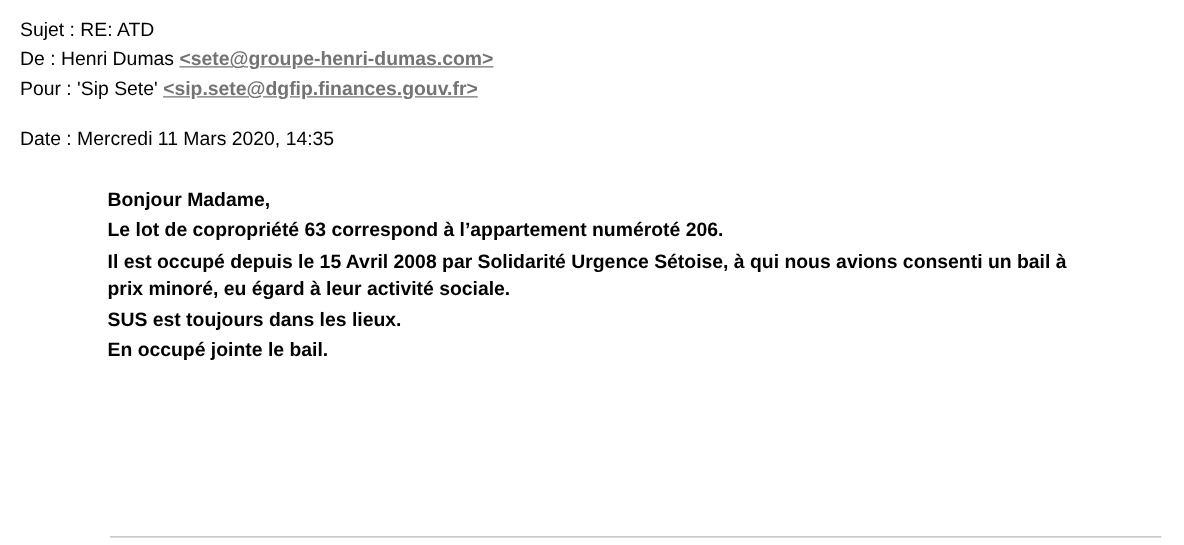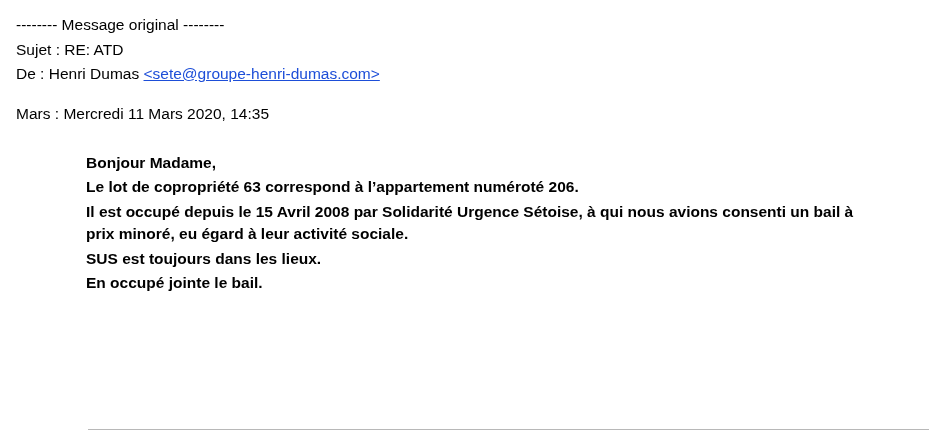--- a/index.html
+++ b/index.html
@@ -27,23 +27,23 @@
     white-space: nowrap;
     margin: 0 0 1px 0;
   }
   .sep-line {
     margin-bottom: 3px;
   }
   .lbl {
     font-weight: normal;
   }
   .mail-link {
-    color: #1d4ed8;
+    color: #737373;
     text-decoration: underline;
-    font-weight: normal;
+    font-weight: bold;
     cursor: pointer;
   }
   .date-line {
     margin-top: 18px;
     margin-bottom: 0;
     white-space: nowrap;
   }
   .body-block {
     margin-top: 26px;
     margin-left: 70px;
@@ -63,36 +63,40 @@
     bottom: 6px;
     height: 1px;
     background: #b8b8b8;
   }
 </style>
 </head>
 <body>
 
 <div class="page">
 
-  <div class="hdr-line sep-line">-------- Message original --------</div>
 
   <div class="hdr-line">
     <span class="lbl">Sujet :</span>
     <span>RE: ATD</span>
   </div>
 
   <div class="hdr-line">
     <span class="lbl">De :</span>
     <span>Henri Dumas</span>
     <span class="mail-link">&lt;sete@groupe-henri-dumas.com&gt;</span>
   </div>
 
+  <div class="hdr-line">
+    <span class="lbl">Pour :</span>
+    <span>'Sip Sete'</span>
+    <span class="mail-link">&lt;sip.sete@dgfip.finances.gouv.fr&gt;</span>
+  </div>
 
   <div class="date-line">
-    <span class="lbl">Mars :</span>
+    <span class="lbl">Date :</span>
     <span>Mercredi 11 Mars 2020, 14:35</span>
   </div>
 
   <div class="body-block">
     <p>Bonjour Madame,</p>
     <p>Le lot de copropriété 63 correspond à l’appartement numéroté 206.</p>
     <p class="body-wrap">Il est occupé depuis le 15 Avril 2008 par Solidarité Urgence Sétoise, à qui nous avions consenti un bail à prix minoré, eu égard à leur activité sociale.</p>
     <p>SUS est toujours dans les lieux.</p>
     <p>En occupé jointe le bail.</p>
   </div>

